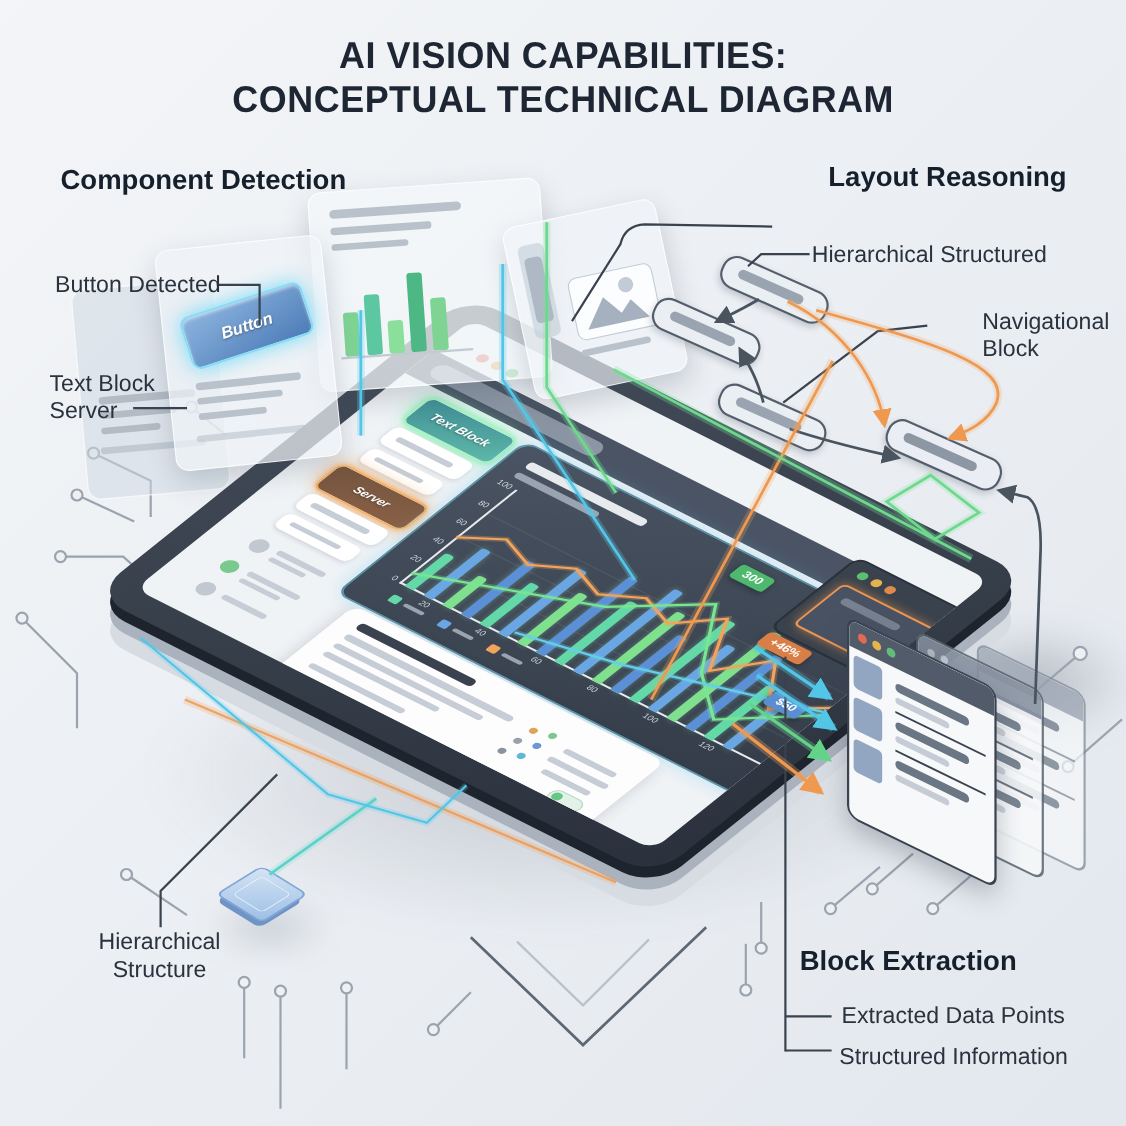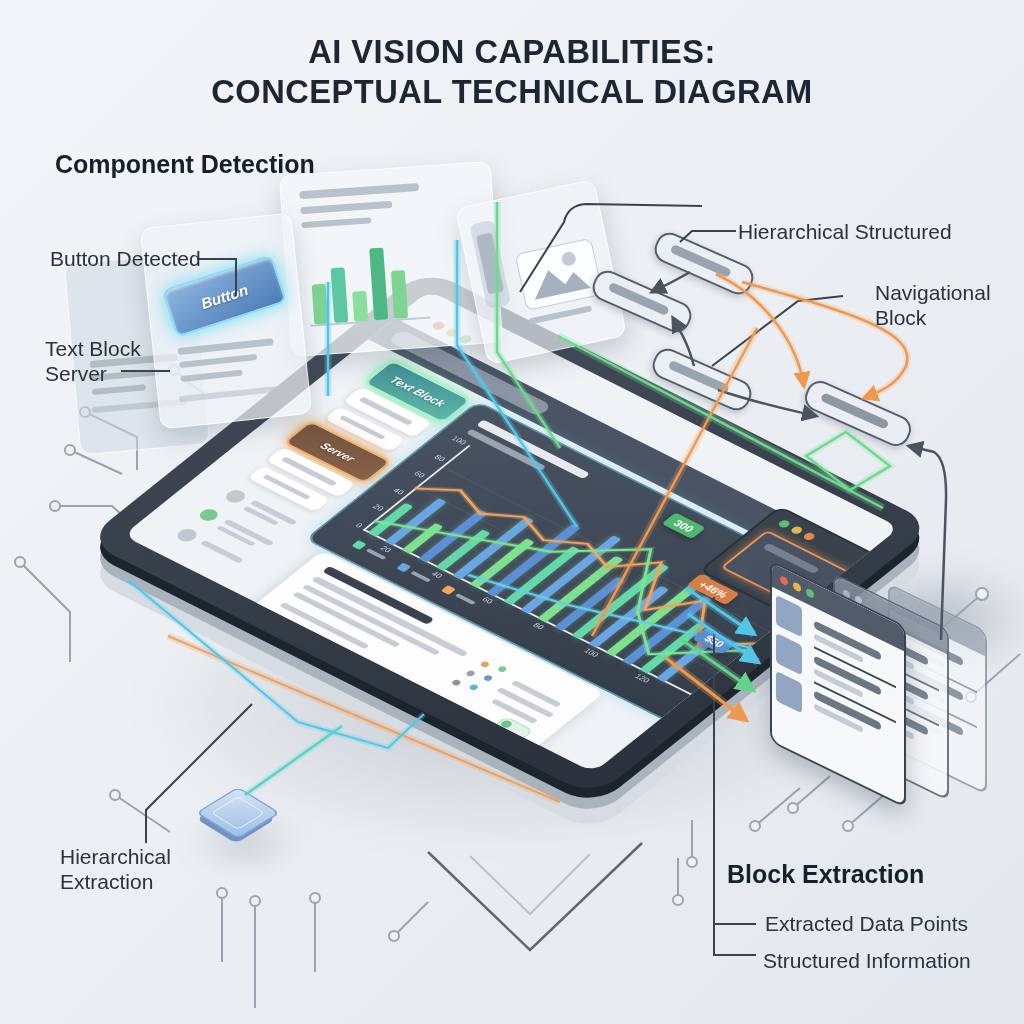--- a/index.html
+++ b/index.html
@@ -125,35 +125,36 @@
       <path d="M470,856 L530,914 L590,854"></path>
     </g>
   </svg>
 
   <div>
     <div class="title-line" style="top:32px;font-size:34px;">AI VISION CAPABILITIES:</div>
     <div class="title-line" style="top:72px;font-size:34px;">CONCEPTUAL TECHNICAL DIAGRAM</div>
   </div>
 
   <div class="h2" style="left:55px;top:150px;">Component Detection</div>
+  <div class="h2" style="left:753px;top:147px;">Layout Reasoning</div>
   <div class="h2" style="left:727px;top:860px;">Block Extraction</div>
 
   <div class="lbl" style="left:50px;top:247px;">Button Detected</div>
   <div class="lbl" style="left:45px;top:337px;">
     <div>Text Block</div>
     <div>Server</div>
   </div>
   <div class="lbl" style="left:738px;top:220px;">Hierarchical Structured</div>
-  <div class="lbl" style="left:875px;top:281px;">
+  <div class="lbl" style="left:893px;top:281px;">
     <div>Navigational</div>
     <div>Block</div>
   </div>
-  <div class="lbl" style="left:60px;top:845px;width:170px;text-align:left;">
+  <div class="lbl" style="left:60px;top:845px;width:170px;text-align:center;">
     <div>Hierarchical</div>
-    <div>Extraction</div>
+    <div>Structure</div>
   </div>
   <div class="lbl" style="left:763px;top:949px;">Structured Information</div>
   <div class="lbl" style="left:765px;top:912px;">Extracted Data Points</div>
 
   <div class="tab-layer" id="tab-base2"></div>
   <div class="tab-layer" id="tab-base1"></div>
   <div class="tab-layer" id="tab-side"></div>
 
   <div class="tab-layer" id="tablet">
     <div id="screen">

